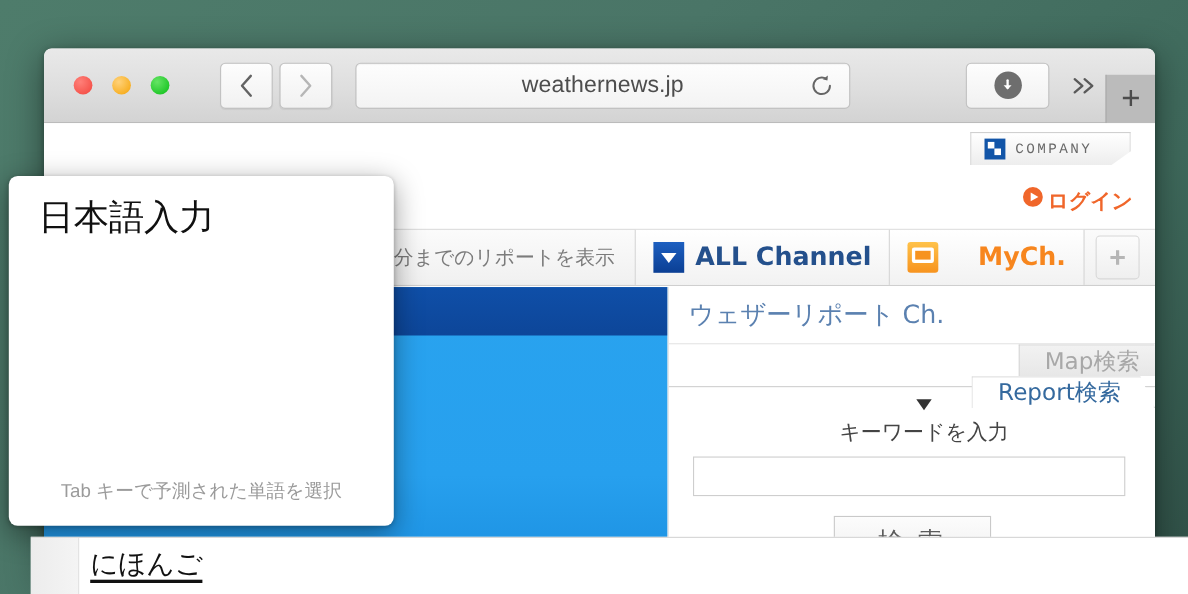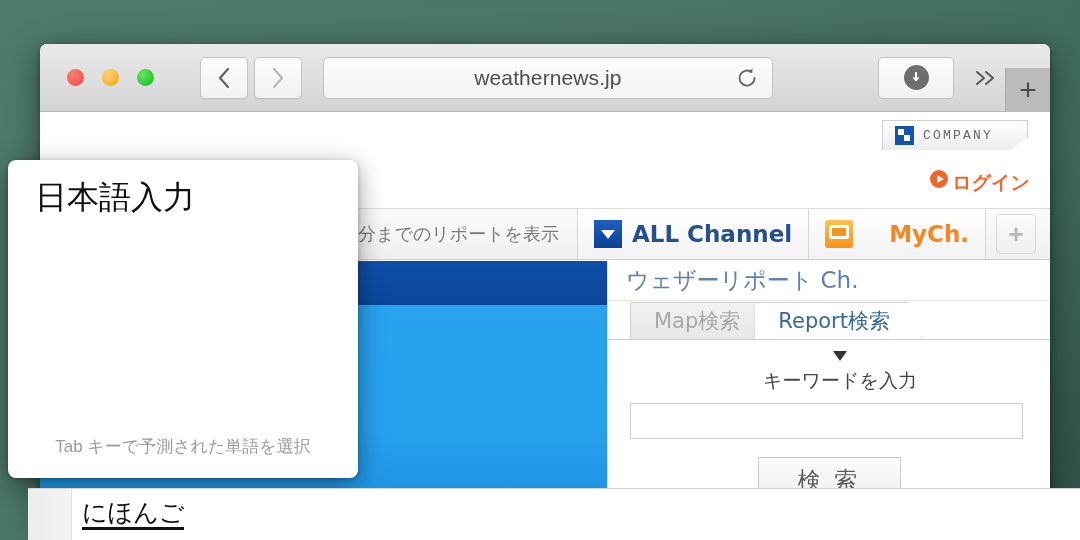--- a/index.html
+++ b/index.html
@@ -292,34 +292,35 @@
 
   
   .side-panel {
     position: absolute;
     left: 567px; top: 149px;
     width: 443px; height: 263px;
     background: #fff;
     border-left: 1px solid #e0e0e0;
   }
   .panel-title {
-    height: 40px;
+    height: 52px;
     border-bottom: 1px solid #e4e4e4;
     display: flex; align-items: center;
     padding-left: 18px;
     font-size: 23px;
     color: #5b81b0;
     font-family: "DejaVu Sans", sans-serif;
   }
   .panel-tabs {
     display: flex;
     padding-left: 22px;
     height: 39px;
     border-bottom: 1px solid #cfcfcf;
     align-items: flex-end;
+    flex-direction: column;
   }
   .ptab {
     height: 37px;
     padding: 0 23px;
     display: flex; align-items: center;
     font-size: 21px;
     border: 1px solid #cfcfcf;
     border-bottom: none;
     font-family: "DejaVu Sans", sans-serif;
   }

